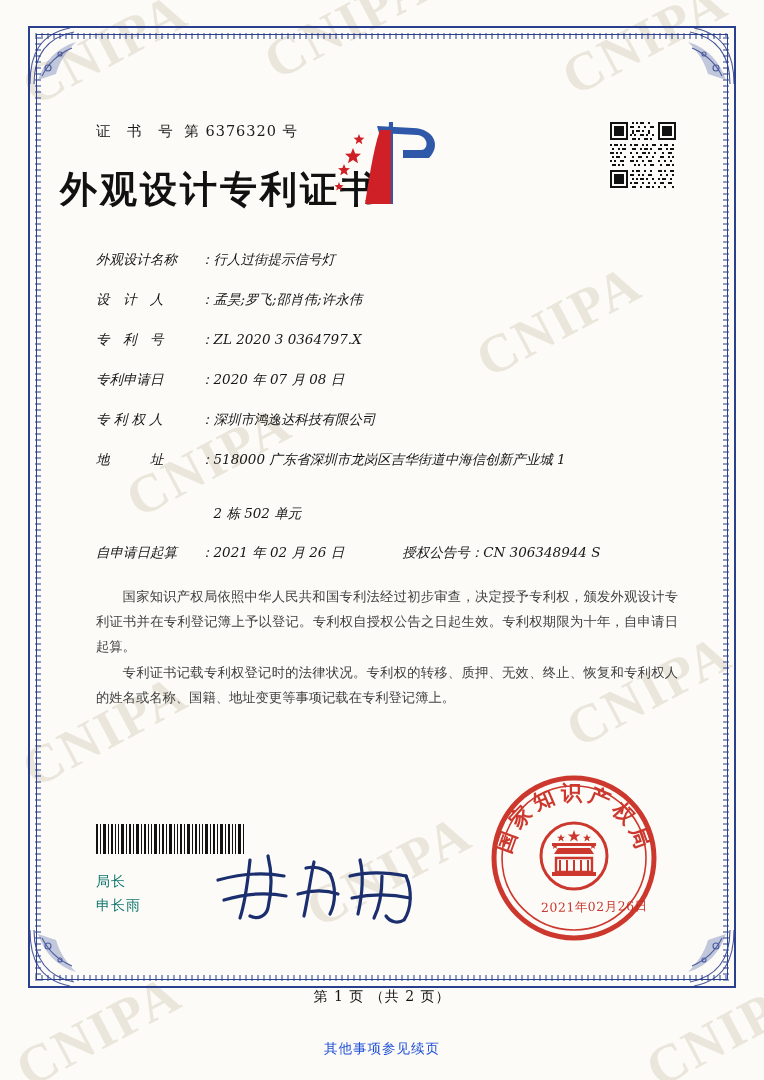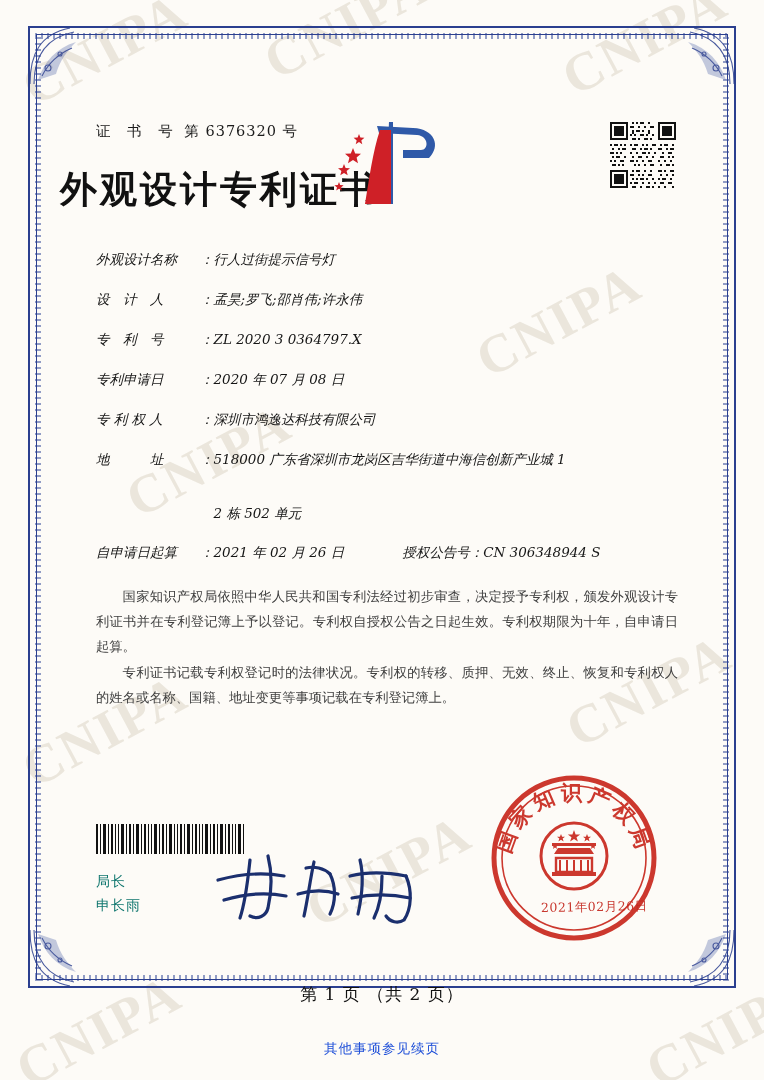--- a/index.html
+++ b/index.html
@@ -202,21 +202,21 @@
     transform: rotate(-1deg);
     opacity: .92;
   }
 
   .page-num {
     position: absolute;
     left: 0; right: 0;
     bottom: -36px;
     text-align: center;
     font-family: "DejaVu Serif", serif;
-    font-size: 17px;
+    font-size: 14px;
     color: #111;
     letter-spacing: 1px;
   }
 
   .footer-note {
     position: absolute;
     left: 0; right: 0;
     bottom: 22px;
     text-align: center;
     font-family: "DejaVu Serif", serif;

